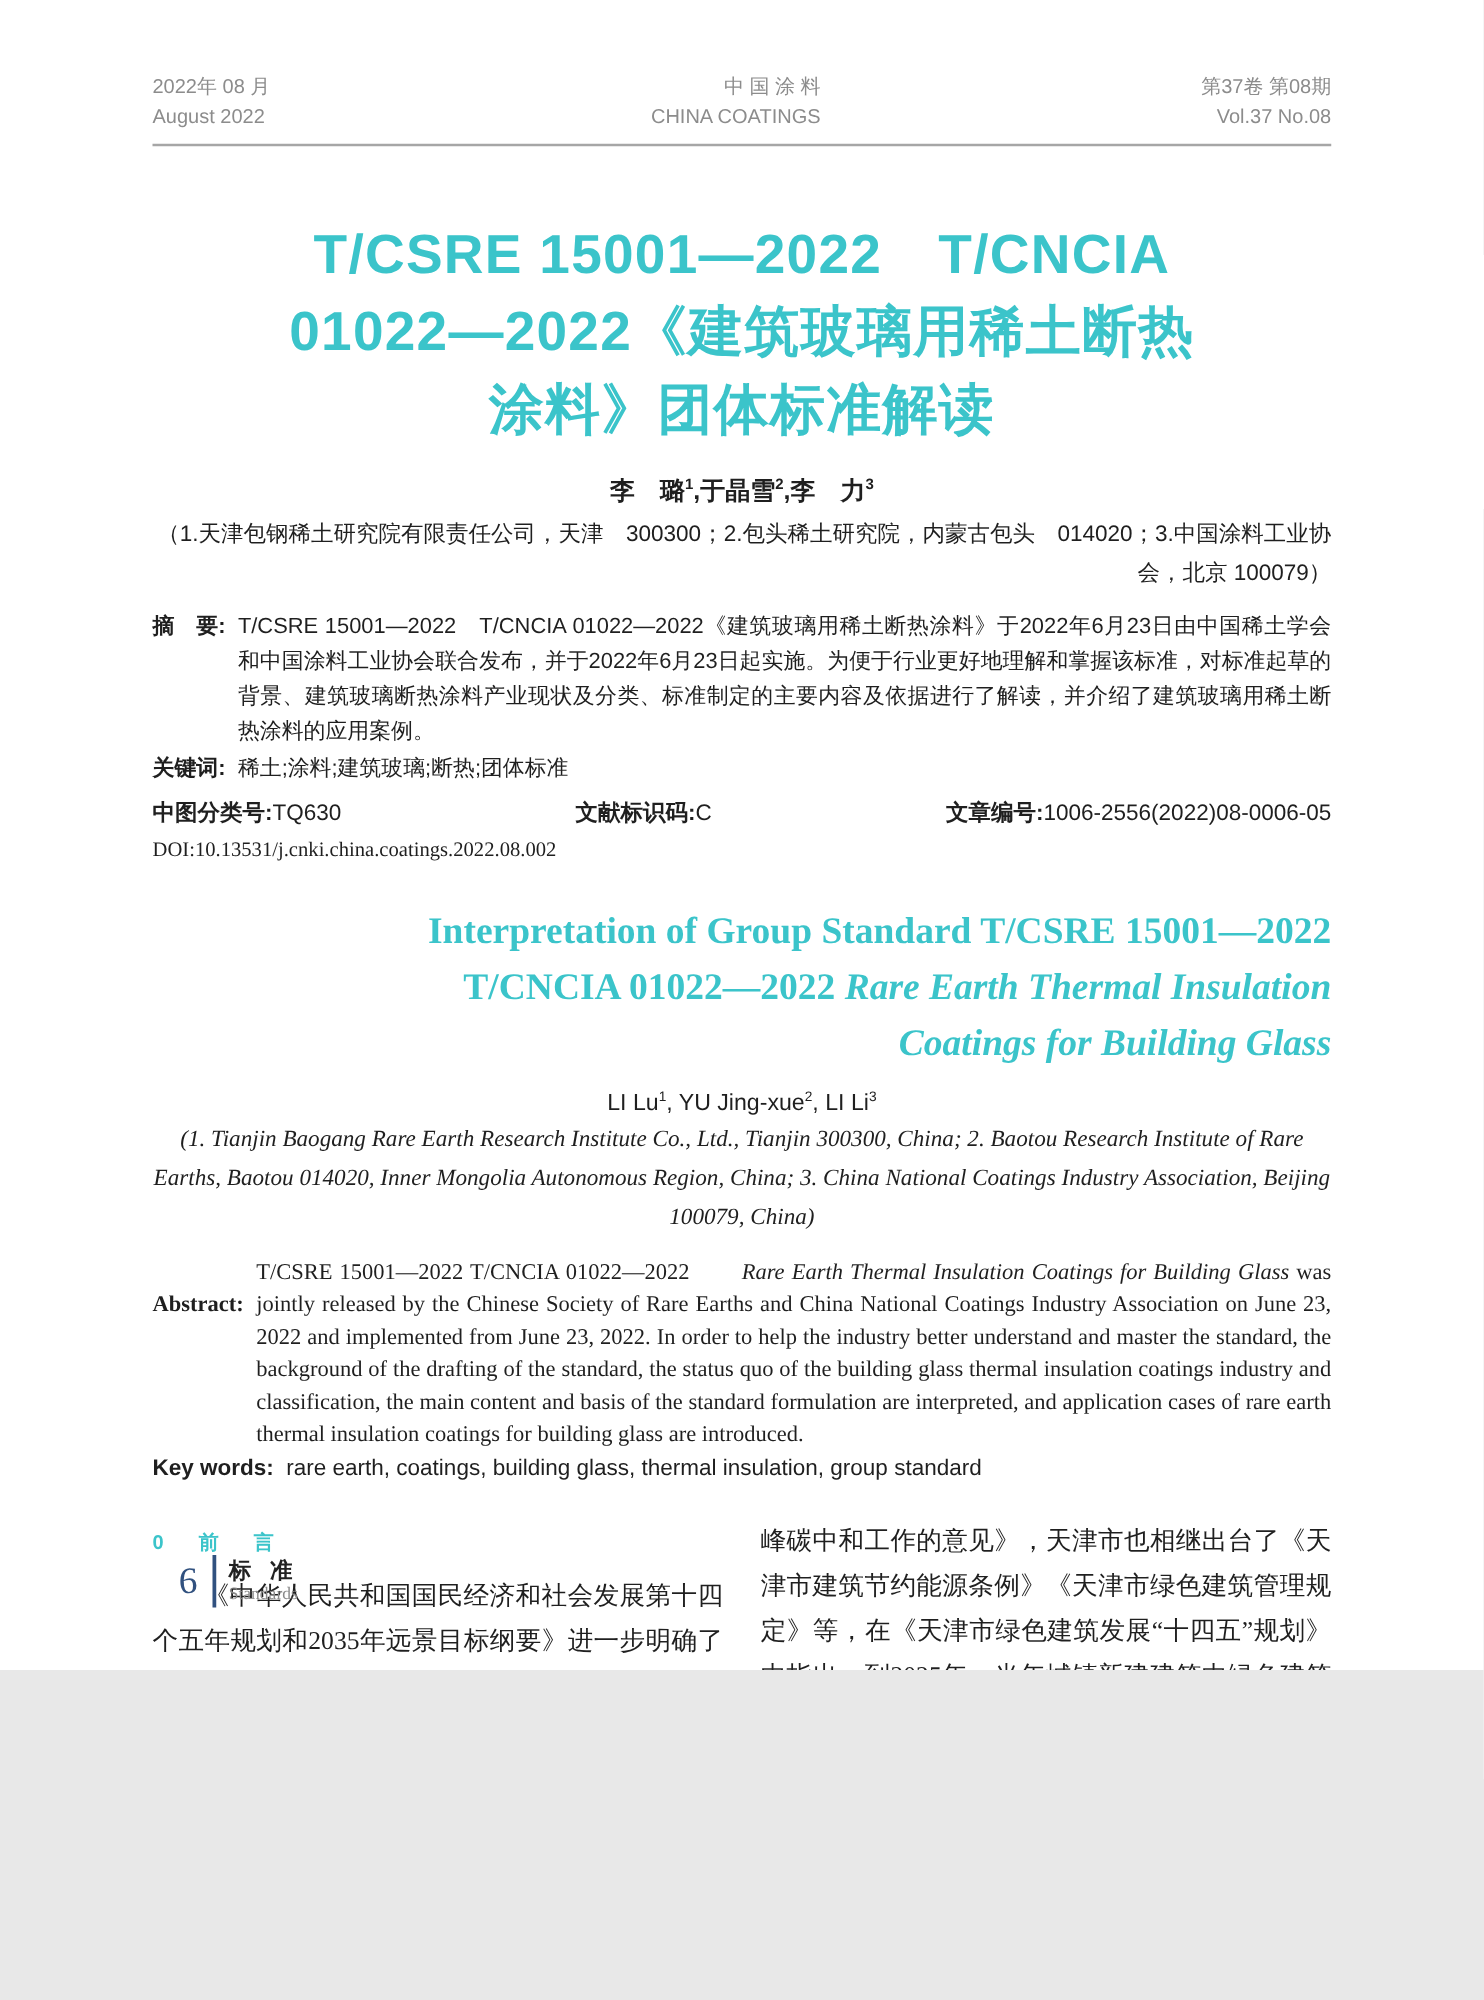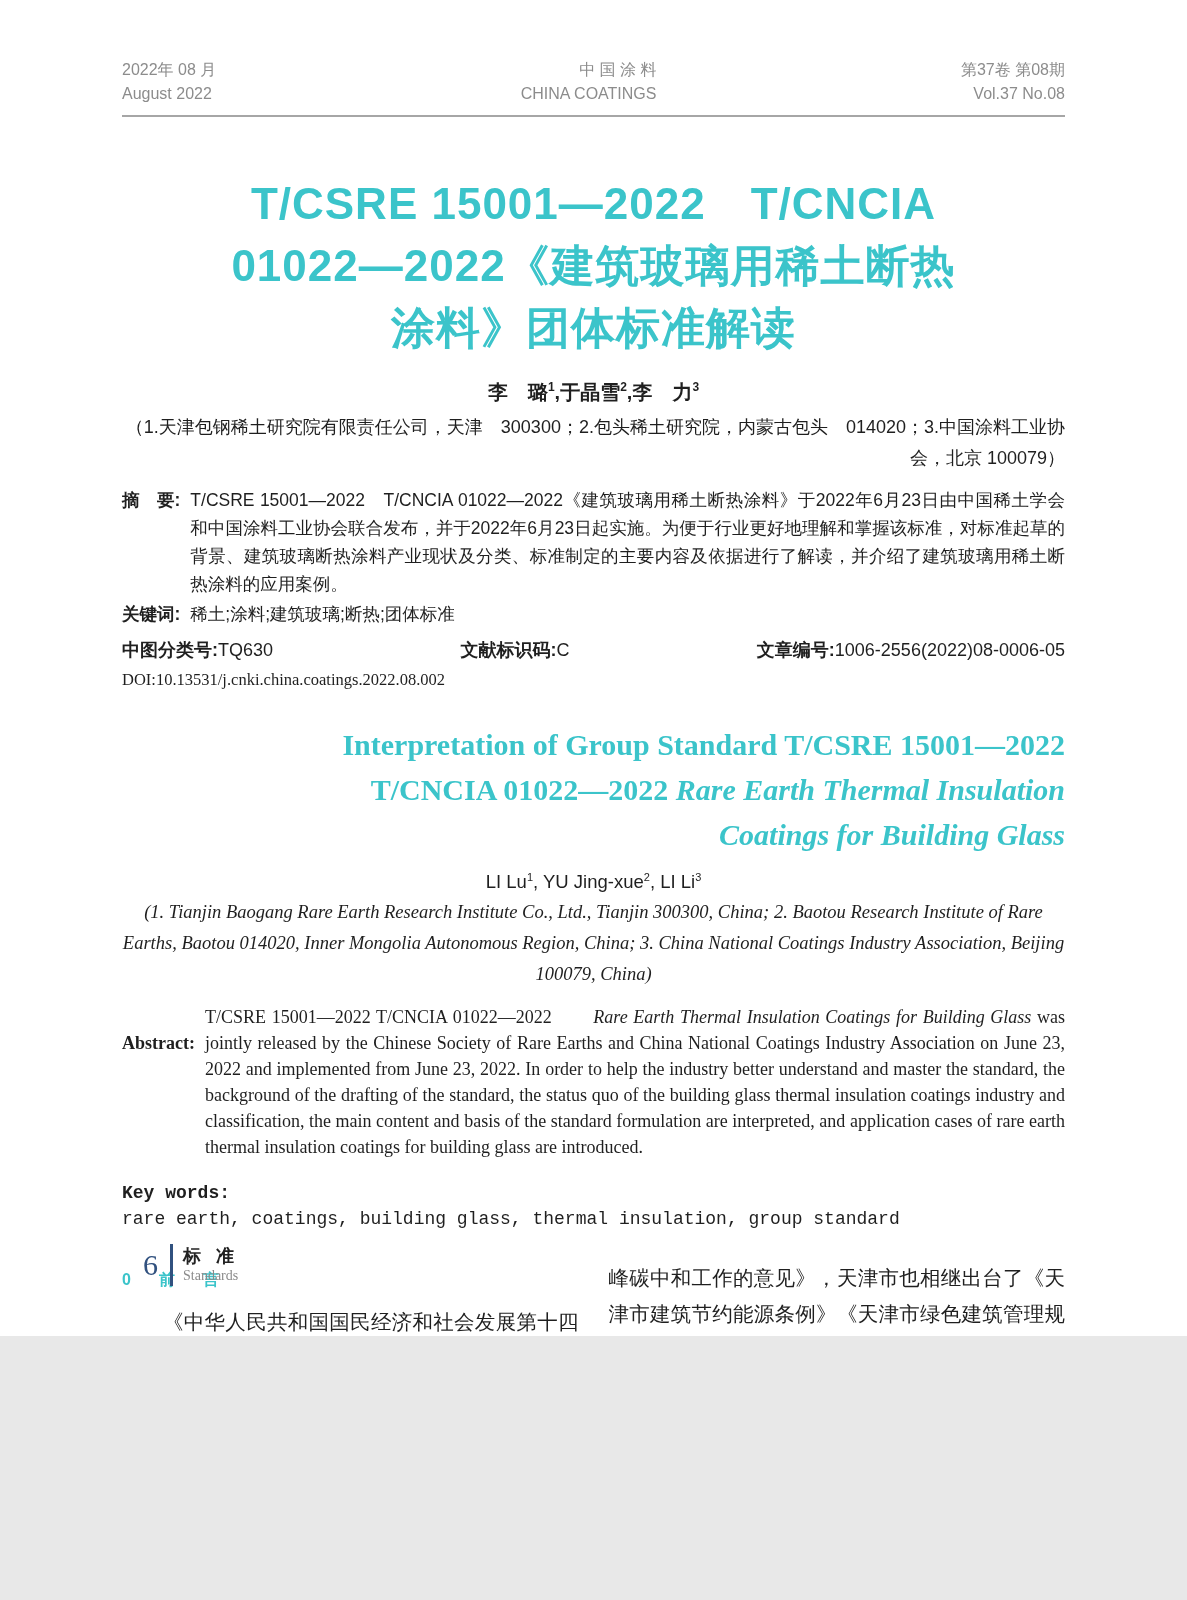--- a/index.html
+++ b/index.html
@@ -55,21 +55,21 @@
   .authors-en{margin-top:14px;text-align:center;font-size:18.5px;}
   .authors-en sup{font-size:11px;}
   .affil-en{
     margin-top:4px;text-align:center;font-family:"Liberation Serif",serif;
     font-style:italic;font-size:18.5px;line-height:31px;
   }
   
   .abs-en{margin-top:14px;font-family:"Liberation Serif",serif;font-size:18px;line-height:26px;}
   .abs-en .hlabel{font-family:"Liberation Serif",serif;margin-top:26px;}
   .abs-en .it{font-style:italic;margin-left:36px;}
-  .kw-en{margin-top:20px;font-family:Liberation Mono, monospace;font-size:18px;line-height:26px;flex-direction:column;}
+  .kw-en{margin-top:1px;font-family:Liberation Sans, sans-serif;font-size:18px;line-height:26px;}
   
   .columns{display:flex;gap:30px;margin-top:28px;}
   .col{flex:1;font-family:"Liberation Serif",serif;font-size:20.5px;line-height:36px;text-align:justify;}
   .section-heading{
     color:var(--accent-teal);font-weight:700;font-size:16px;
     font-family:"Liberation Sans",sans-serif;line-height:32px;margin:4px 0 8px;
   }
   .section-heading .num{margin-right:28px;}
   .section-heading .stitle{letter-spacing:6px;}
   .para-indent{text-indent:2em;}

